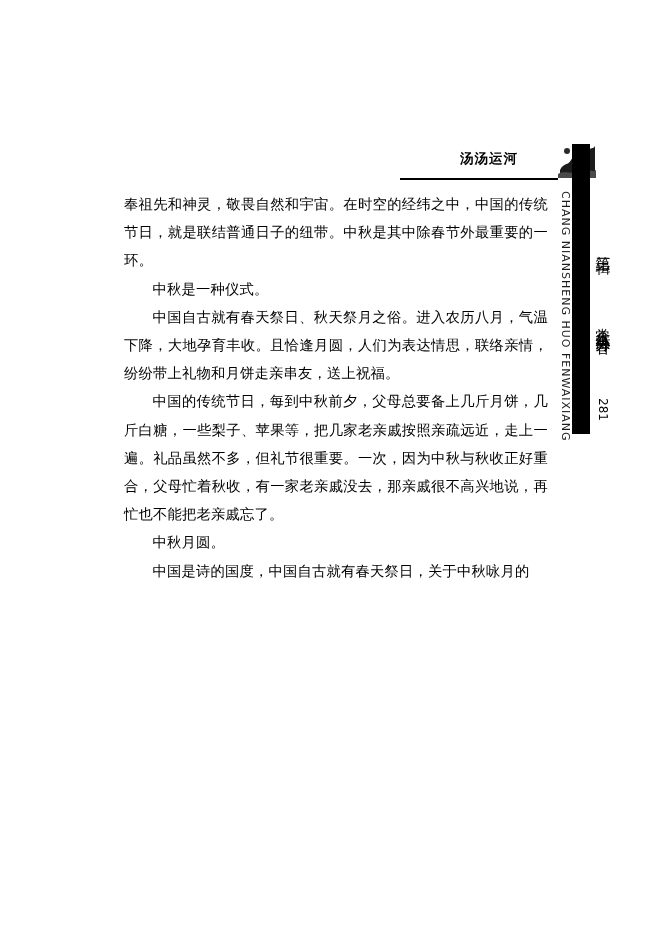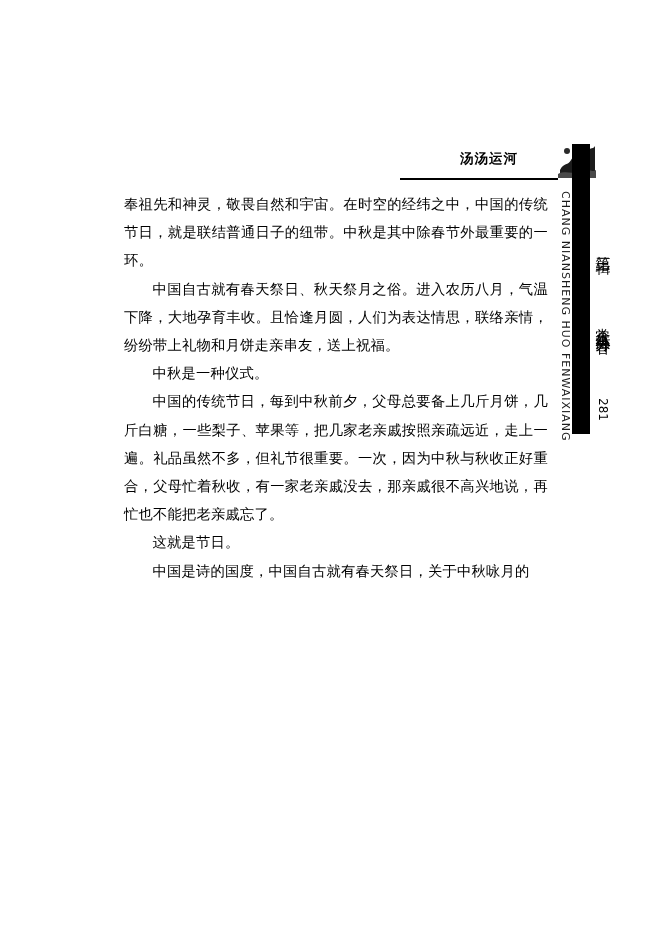--- a/index.html
+++ b/index.html
@@ -148,20 +148,20 @@
   <div class="header-rule"></div>
 
   <div class="side-band"></div>
   <div class="side-vertical-text">CHANG NIANSHENG HUO FENWAIXIANG</div>
   <div class="side-chinese-text"><span>第三辑</span></div>
   <div class="side-chinese-text" style="top:300px;"><span>常念生活分外香</span></div>
   <div class="side-page-number">281</div>
 
   <div class="body-text">
     <p class="para">奉祖先和神灵，敬畏自然和宇宙。在时空的经纬之中，中国的传统节日，就是联结普通日子的纽带。中秋是其中除春节外最重要的一环。</p>
+    <p class="para indent">中秋是一种仪式。</p>
     <p class="para indent">中国自古就有春天祭日、秋天祭月之俗。进入农历八月，气温下降，大地孕育丰收。且恰逢月圆，人们为表达情思，联络亲情，纷纷带上礼物和月饼走亲串友，送上祝福。</p>
-    <p class="para indent">中秋是一种仪式。</p>
     <p class="para indent">中国的传统节日，每到中秋前夕，父母总要备上几斤月饼，几斤白糖，一些梨子、苹果等，把几家老亲戚按照亲疏远近，走上一遍。礼品虽然不多，但礼节很重要。一次，因为中秋与秋收正好重合，父母忙着秋收，有一家老亲戚没去，那亲戚很不高兴地说，再忙也不能把老亲戚忘了。</p>
-    <p class="para indent">这就是节日。</p>
+    <p class="para indent">中秋月圆。</p>
     <p class="para indent">中国是诗的国度，中国自古就有春天祭日，关于中秋咏月的</p>
   </div>
 
 </div>
 
 </body></html>

